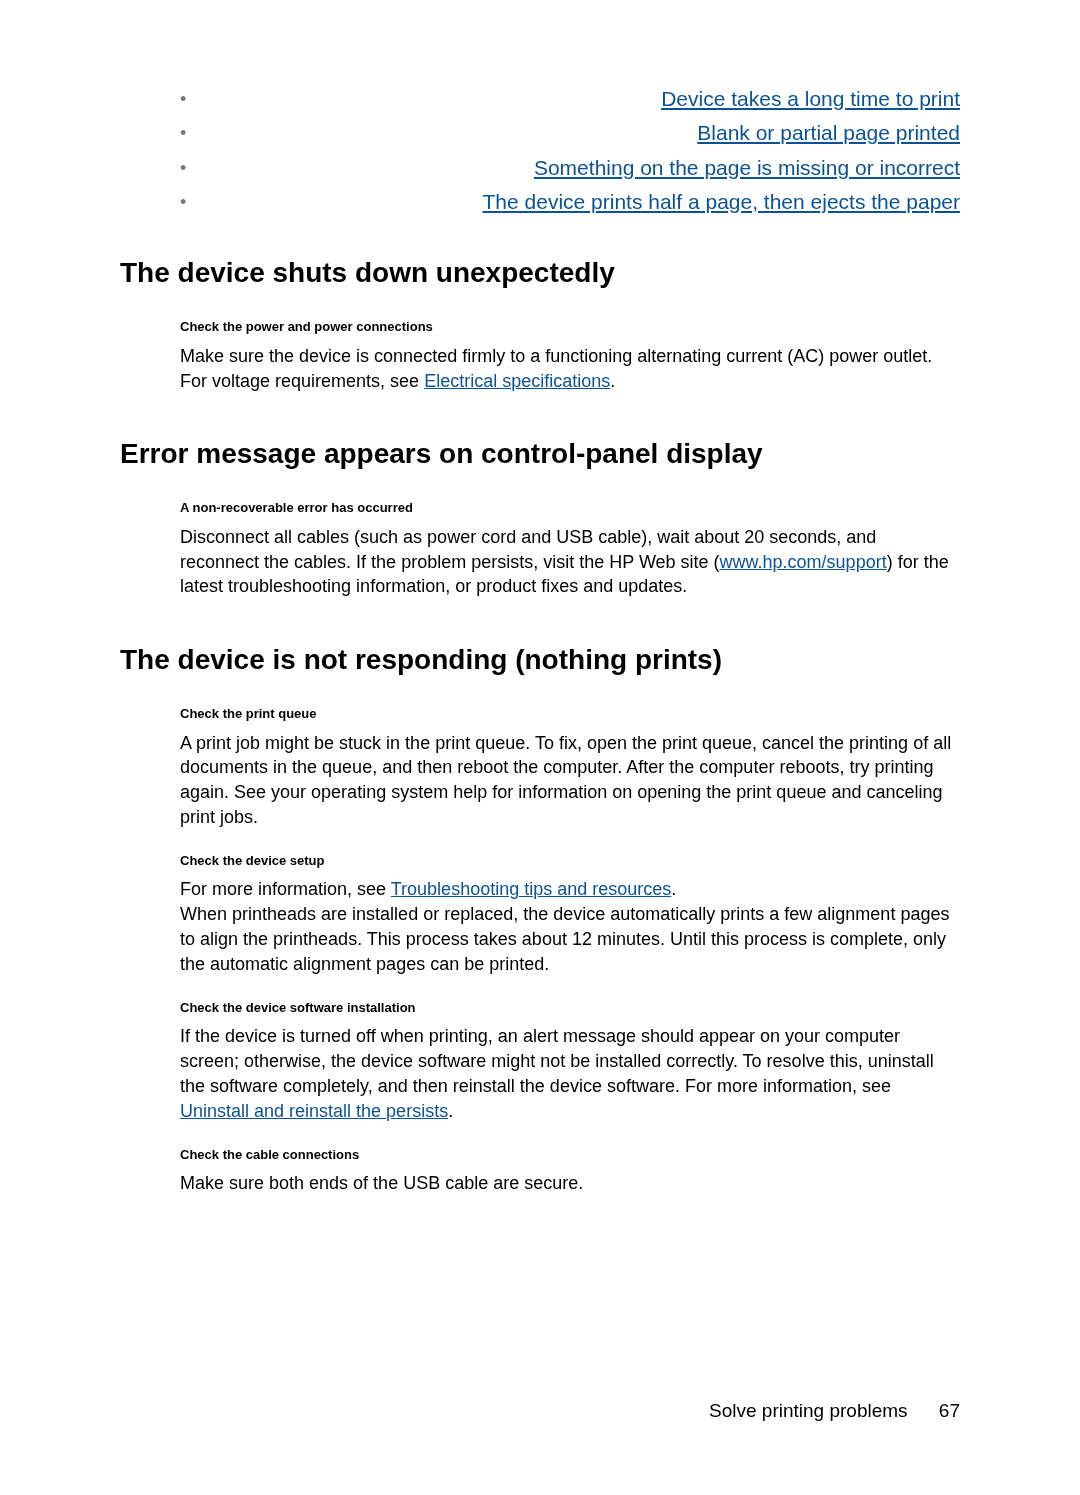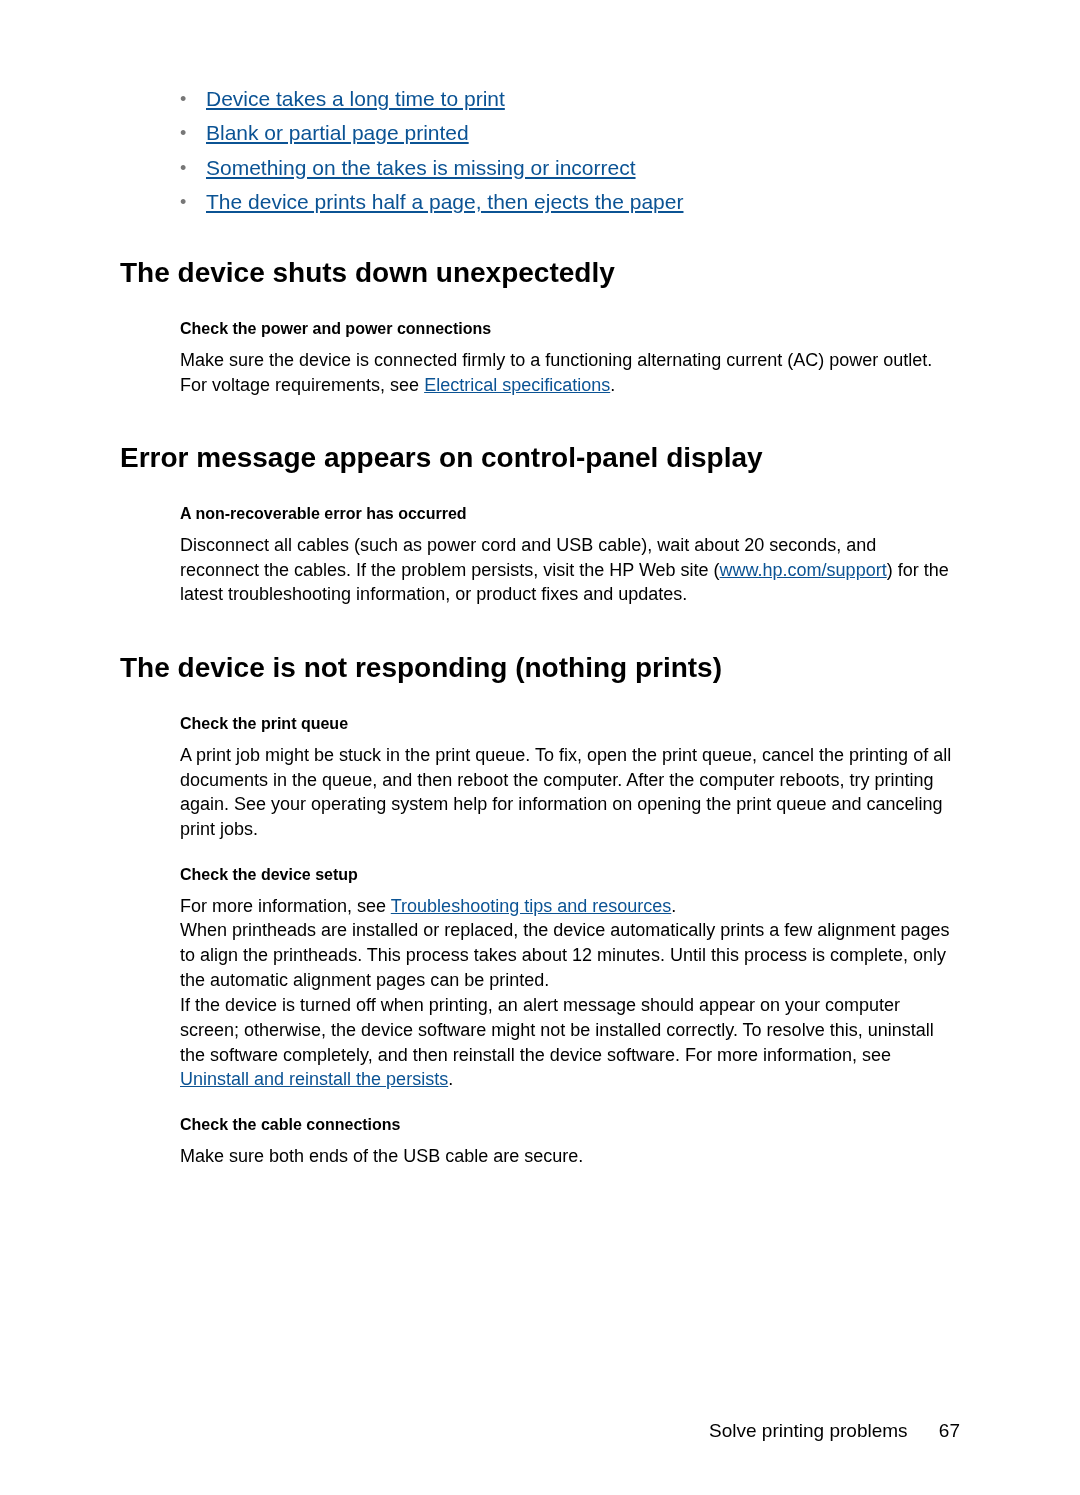--- a/index.html
+++ b/index.html
@@ -7,64 +7,64 @@
       width: 1080px;
       height: 1495px;
       background: #fff;
       font-family: Arial, Helvetica, sans-serif;
       font-size: 21px;
       color: #000;
       position: relative;
       line-height: 1.35;
     }
     .page { padding: 85px 120px 0 120px; }
-    ul.links { list-style: none; margin-left: 60px; margin-bottom: 38px; }
+    ul.links { list-style: none; margin-left: 60px; margin-bottom: 38px; text-align: right; }
     ul.links li { margin-bottom: 6px; position: relative; padding-left: 26px; }
     ul.links li::before {
       content: "•";
       position: absolute;
       left: 0;
       color: #777;
       font-size: 18px;
       top: 2px;
     }
     a { color: #0b5394; text-decoration: underline; }
     h2 {
       font-size: 28px;
       font-weight: bold;
       margin-top: 12px;
       margin-bottom: 26px;
     }
     .section-body { margin-left: 60px; margin-bottom: 42px; }
     .sub {
-      font-size: 16px;
+      font-size: 13px;
       font-weight: bold;
       margin-bottom: 8px;
       margin-top: 22px;
     }
     .sub:first-child { margin-top: 0; }
     p { font-size: 18px; line-height: 1.38; }
     .footer {
       position: absolute;
-      bottom: 51px;
+      bottom: 71px;
       right: 120px;
       font-size: 19px;
       margin-top: 34px;
     }
     .footer .pnum { margin-left: 26px; }
   </style>
 </head>
 <body>
 
 <div class="page">
 
   <ul class="links">
     <li><a href="#">Device takes a long time to print</a></li>
     <li><a href="#">Blank or partial page printed</a></li>
-    <li><a href="#">Something on the takes is missing or incorrect</a></li>
+    <li><a href="#">Something on the page is missing or incorrect</a></li>
     <li><a href="#">The device prints half a page, then ejects the paper</a></li>
   </ul>
 
   <h2>The device shuts down unexpectedly</h2>
   <div class="section-body">
     <div class="sub">Check the power and power connections</div>
     <p>
       <span>Make sure the device is connected firmly to a functioning alternating current (AC) power outlet. For voltage requirements, see </span><a href="#">Electrical specifications</a><span>.</span>
     </p>
   </div>
@@ -82,20 +82,21 @@
     <div class="sub">Check the print queue</div>
     <p>A print job might be stuck in the print queue. To fix, open the print queue, cancel the printing of all documents in the queue, and then reboot the computer. After the computer reboots, try printing again. See your operating system help for information on opening the print queue and canceling print jobs.</p>
 
     <div class="sub">Check the device setup</div>
     <p>
       <span>For more information, see </span><a href="#">Troubleshooting tips and resources</a><span>.</span>
     </p>
 
     <p>When printheads are installed or replaced, the device automatically prints a few alignment pages to align the printheads. This process takes about 12 minutes. Until this process is complete, only the automatic alignment pages can be printed.</p>
 
+    <div class="sub">Check the device software installation</div>
     <p>
       <span>If the device is turned off when printing, an alert message should appear on your computer screen; otherwise, the device software might not be installed correctly. To resolve this, uninstall the software completely, and then reinstall the device software. For more information, see </span><a href="#">Uninstall and reinstall the persists</a><span>.</span>
     </p>
 
     <div class="sub">Check the cable connections</div>
     <p>Make sure both ends of the USB cable are secure.</p>
   </div>
 
 </div>
 

